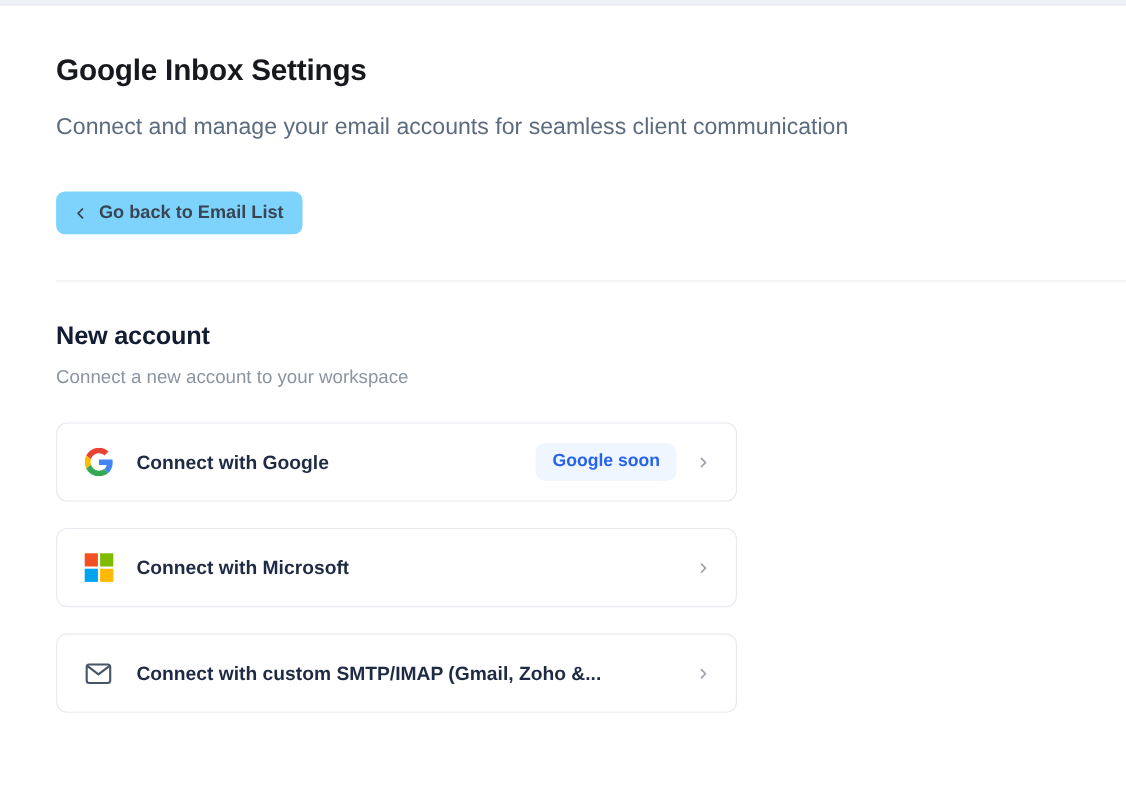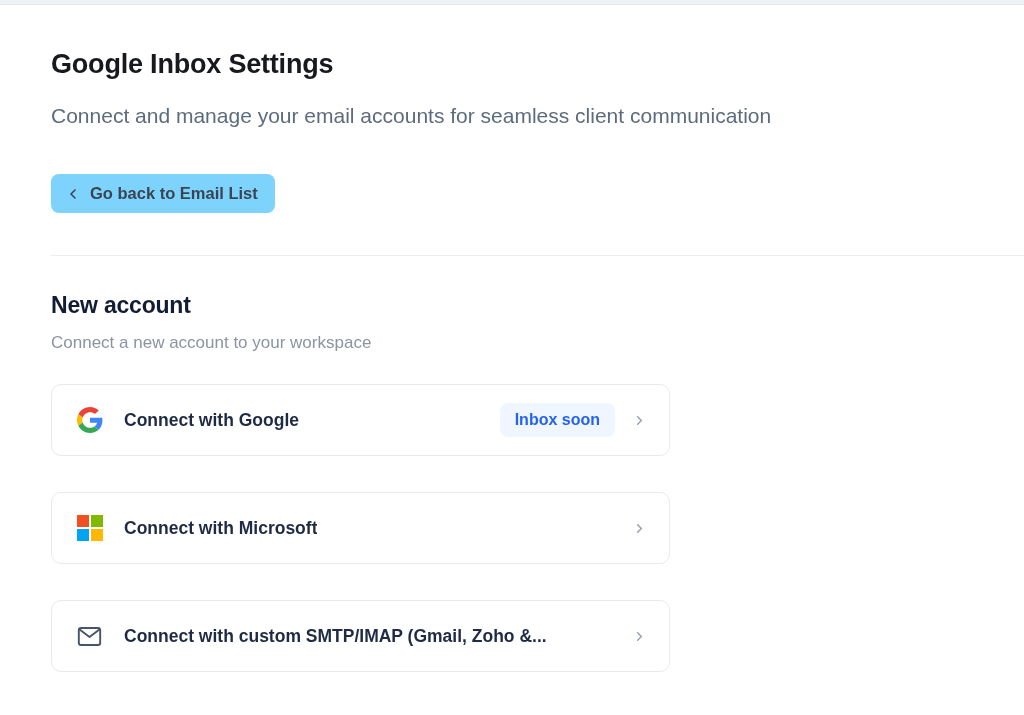--- a/index.html
+++ b/index.html
@@ -59,21 +59,21 @@
   }
   .section-subheading {
     margin-top: 14px;
     font-size: 17px;
     color: #8b94a1;
   }
   .cards {
     margin-top: 31px;
     display: flex;
     flex-direction: column;
-    gap: 36px;
+    gap: 24px;
     width: 619px;
   }
   .card {
     display: flex;
     align-items: center;
     height: 72px;
     padding: 0 22px 0 24px;
     background: #ffffff;
     border: 1px solid #e8eaef;
     border-radius: 10px;
@@ -158,21 +158,21 @@
       <span class="card-icon">
         <svg width="26" height="26" viewBox="0 0 48 48">
           <path fill="#EA4335" d="M24 9.5c3.54 0 6.71 1.22 9.21 3.6l6.85-6.85C35.9 2.38 30.47 0 24 0 14.62 0 6.51 5.38 2.56 13.22l7.98 6.19C12.43 13.72 17.74 9.5 24 9.5z"></path>
           <path fill="#4285F4" d="M46.98 24.55c0-1.57-.15-3.09-.38-4.55H24v9.02h12.94c-.58 2.96-2.26 5.48-4.78 7.18l7.73 6c4.51-4.18 7.09-10.36 7.09-17.65z"></path>
           <path fill="#FBBC05" d="M10.53 28.59c-.48-1.45-.76-2.99-.76-4.59s.27-3.14.76-4.59l-7.98-6.19C.92 16.46 0 20.12 0 24c0 3.88.92 7.54 2.56 10.78l7.97-6.19z"></path>
           <path fill="#34A853" d="M24 48c6.48 0 11.93-2.13 15.89-5.81l-7.73-6c-2.15 1.45-4.92 2.3-8.16 2.3-6.26 0-11.57-4.22-13.47-9.91l-7.98 6.19C6.51 42.62 14.62 48 24 48z"></path>
         </svg>
       </span>
       <span class="card-label">Connect with Google</span>
       <span class="card-spacer"></span>
-      <span class="badge">Inbox soon</span>
+      <span class="badge">Google soon</span>
       <span class="chevron-right">
         <svg width="15" height="15" viewBox="0 0 24 24" fill="none" stroke="#98a1ae" stroke-width="2.4" stroke-linecap="round" stroke-linejoin="round">
           <polyline points="9 6 15 12 9 18"></polyline>
         </svg>
       </span>
     </div>
 
     <div class="card">
       <span class="card-icon">
         <span class="ms-logo">

